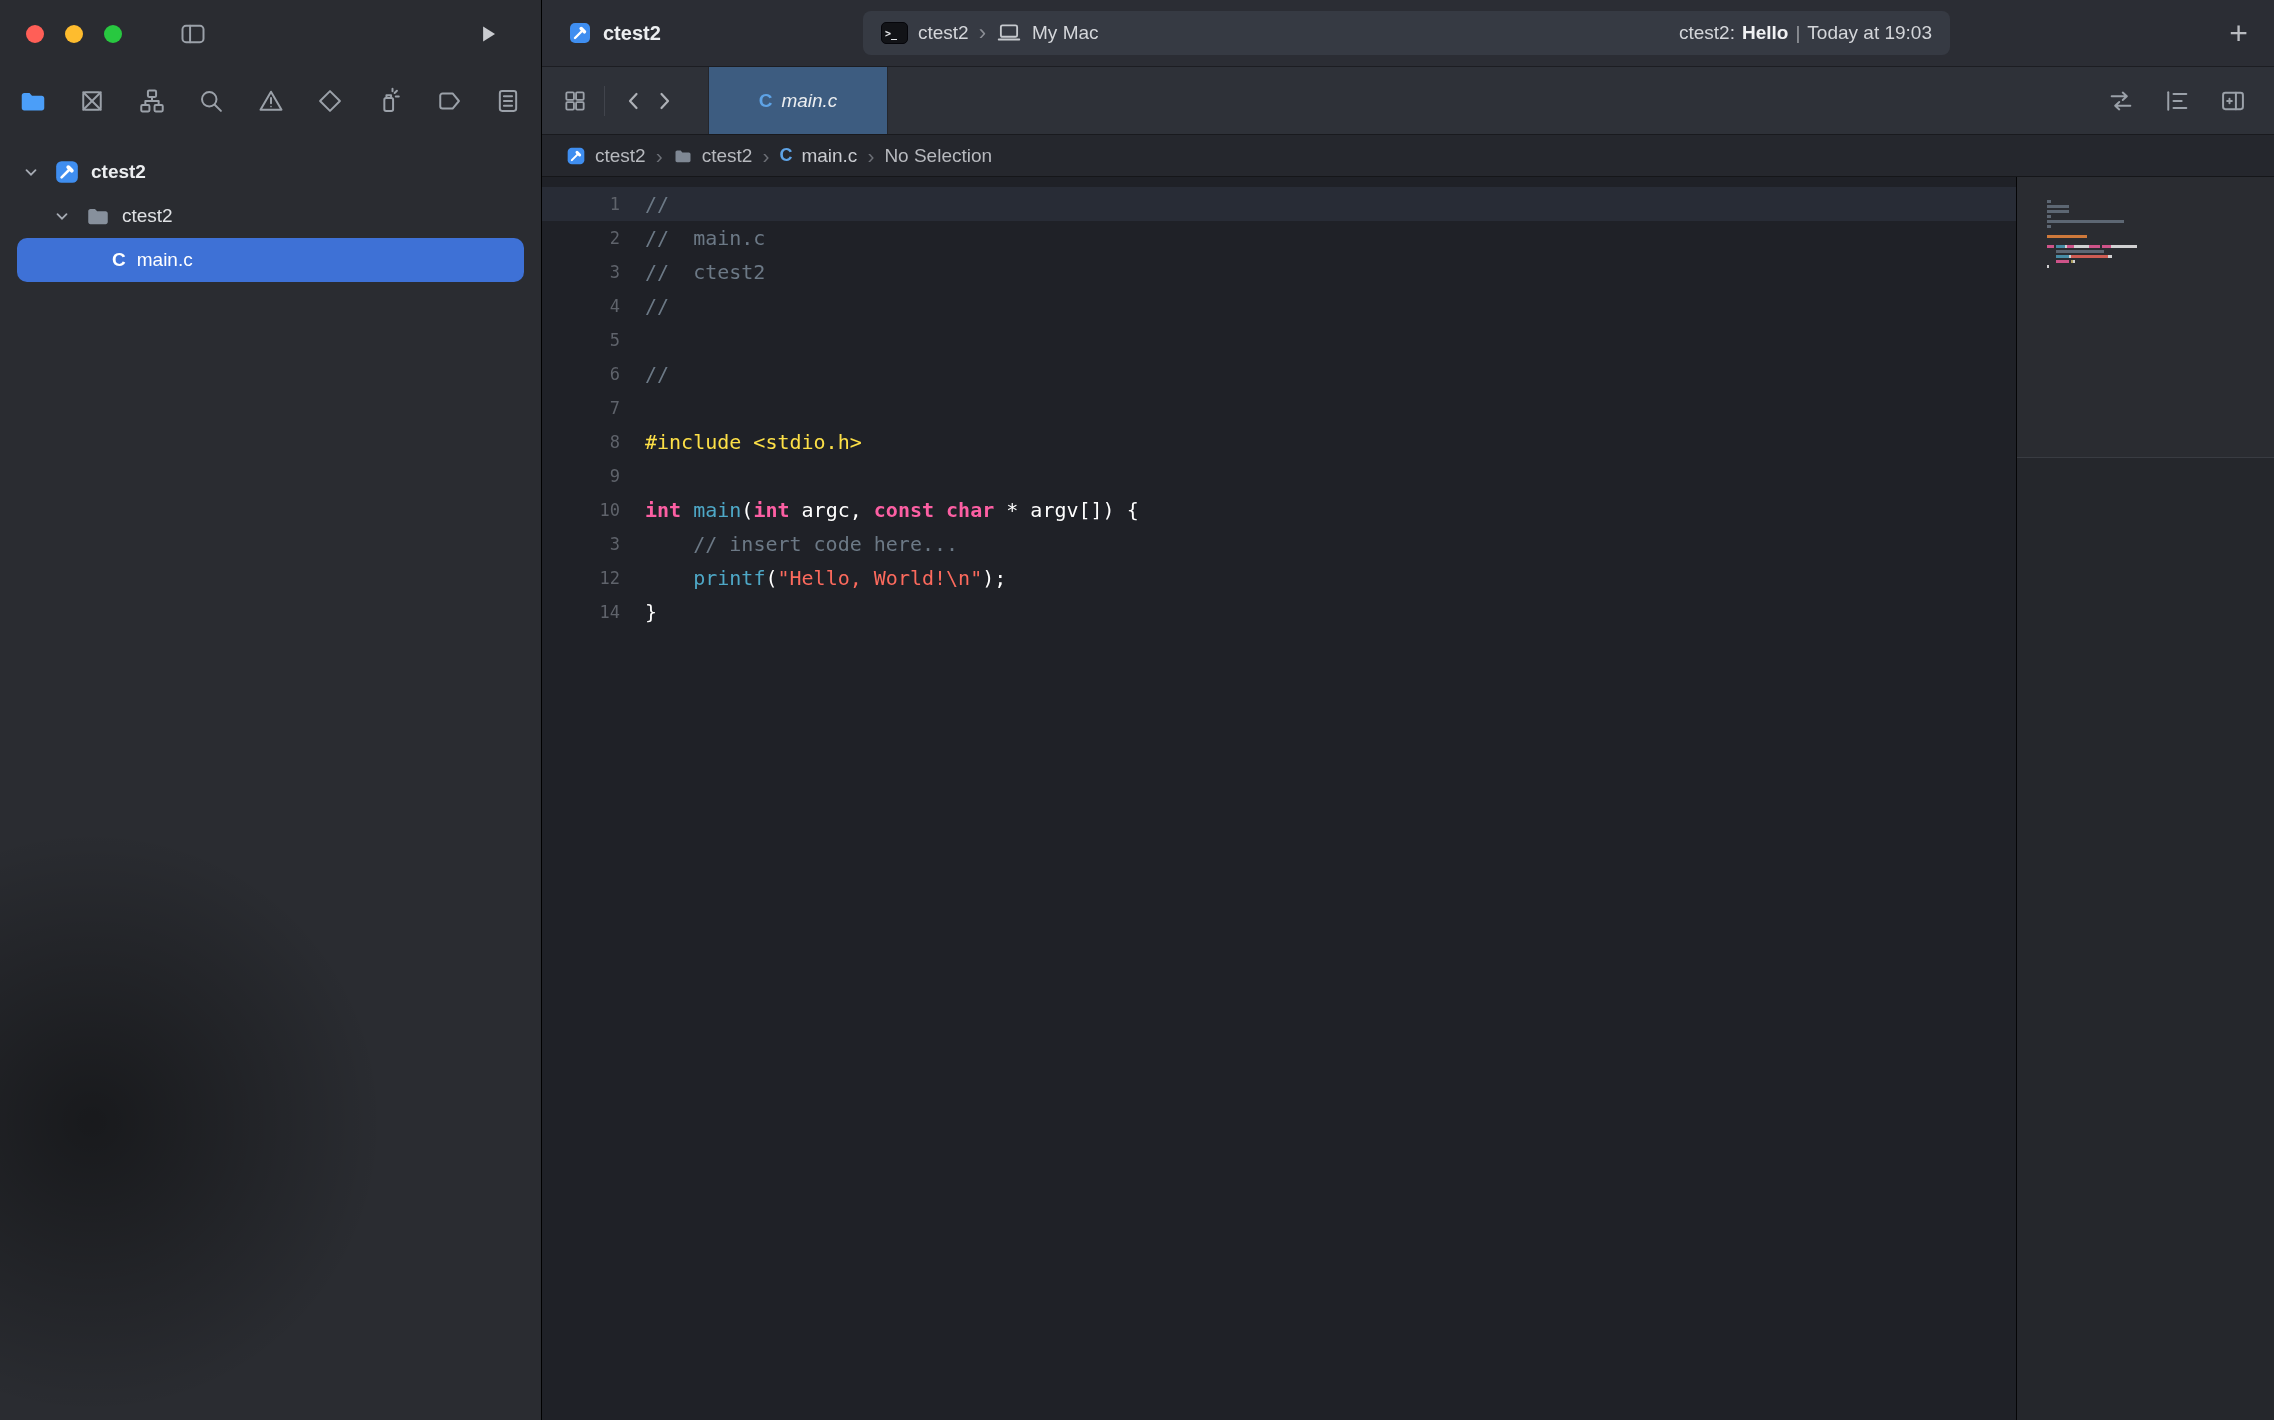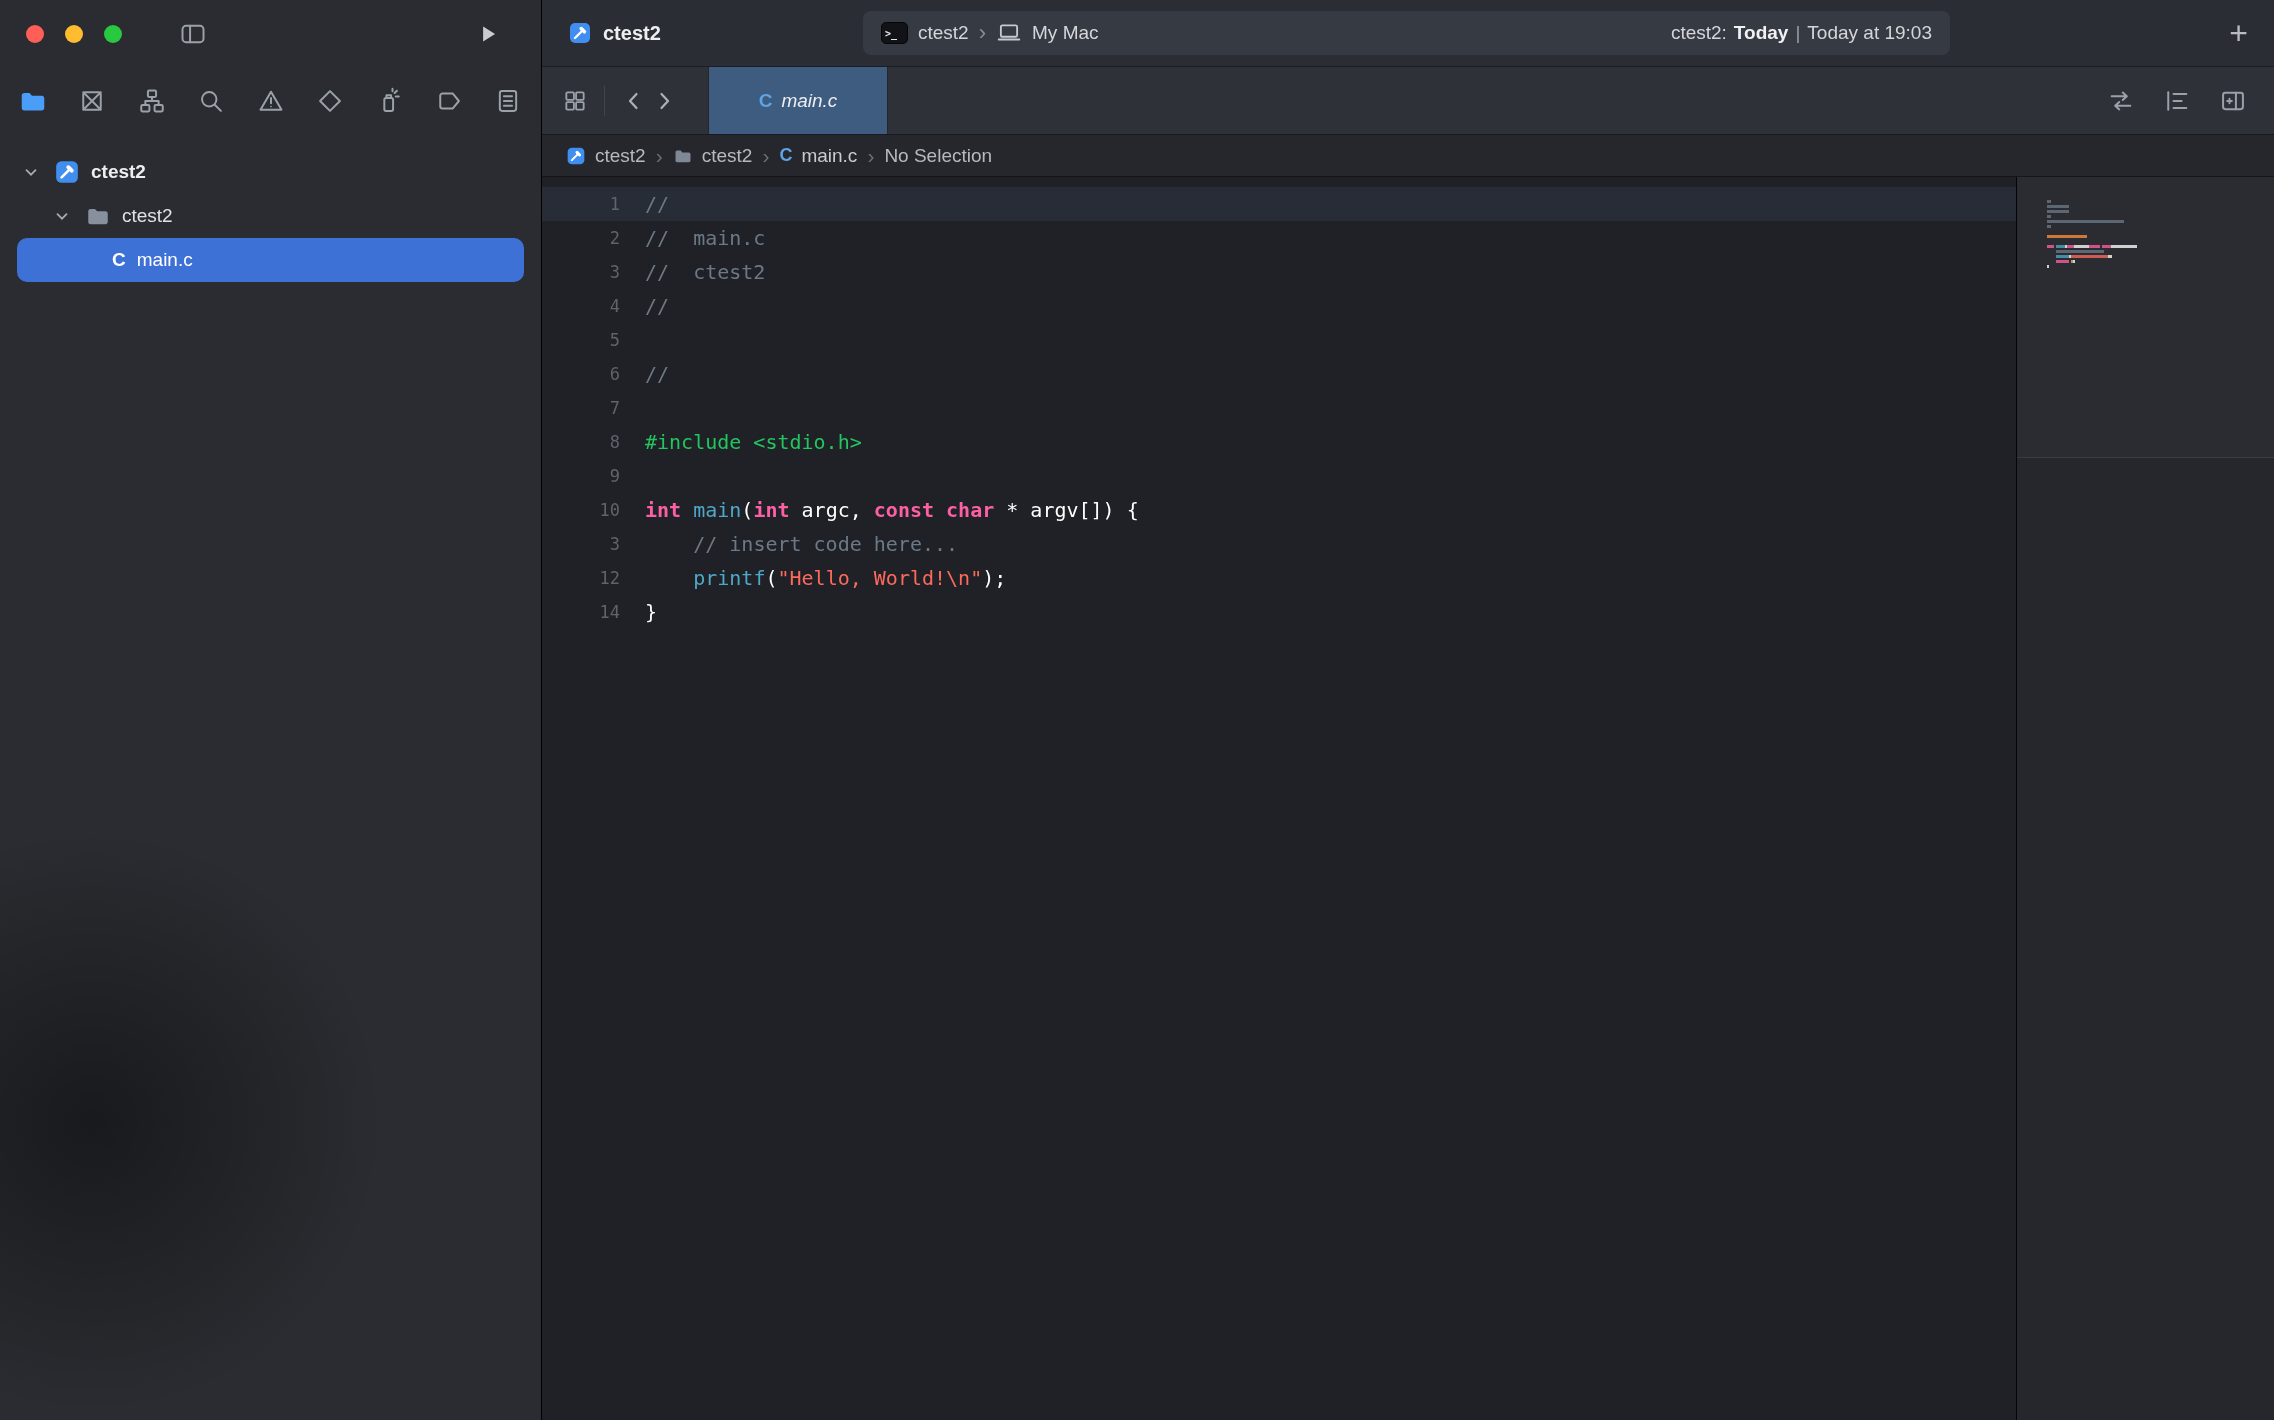--- a/index.html
+++ b/index.html
@@ -243,21 +243,21 @@
           <span class="jb-icon">
             <svg class="ic" width="26" height="26" viewBox="0 0 24 24" style="stroke:#c6c9ce;">
                 <rect x="4.5" y="5" width="15" height="10.5" rx="1.5"></rect>
                 <path d="M2.5 18h19"></path>
               </svg>
           </span>
           <span class="scheme-dest">My Mac</span>
         </div>
         <div class="status-group">
           <span>ctest2:</span>
-          <span class="bold">Today</span>
+          <span class="bold">Hello</span>
           <span class="sep">|</span>
           <span>Today at 19:03</span>
         </div>
       </div>
 
       <span class="plus-btn">+</span>
     </div>
 
     <div class="tabbar">
       <span class="tb-icon tb-grid">
@@ -358,21 +358,21 @@
           <div class="code-line">
             <span class="line-number">6</span>
             <span class="line-content"><span style="color: rgb(108, 121, 134);">//</span></span>
           </div>
           <div class="code-line">
             <span class="line-number">7</span>
             <span class="line-content"></span>
           </div>
           <div class="code-line">
             <span class="line-number">8</span>
-            <span class="line-content"><span style="color: #22c55e;">#include &lt;stdio.h&gt;</span></span>
+            <span class="line-content"><span style="color: #fde047;">#include &lt;stdio.h&gt;</span></span>
           </div>
           <div class="code-line">
             <span class="line-number">9</span>
             <span class="line-content"></span>
           </div>
           <div class="code-line">
             <span class="line-number">10</span>
             <span class="line-content"><span style="color: rgb(252, 95, 163); font-weight: bold;">int</span><span style="color: rgb(255, 255, 255);"> </span><span style="color: rgb(78, 168, 199);">main</span><span style="color: rgb(255, 255, 255);">(</span><span style="color: rgb(252, 95, 163); font-weight: bold;">int</span><span style="color: rgb(255, 255, 255);"> argc, </span><span style="color: rgb(252, 95, 163); font-weight: bold;">const</span><span style="color: rgb(255, 255, 255);"> </span><span style="color: rgb(252, 95, 163); font-weight: bold;">char</span><span style="color: rgb(255, 255, 255);"> * argv[]) {</span></span>
           </div>
           <div class="code-line">

